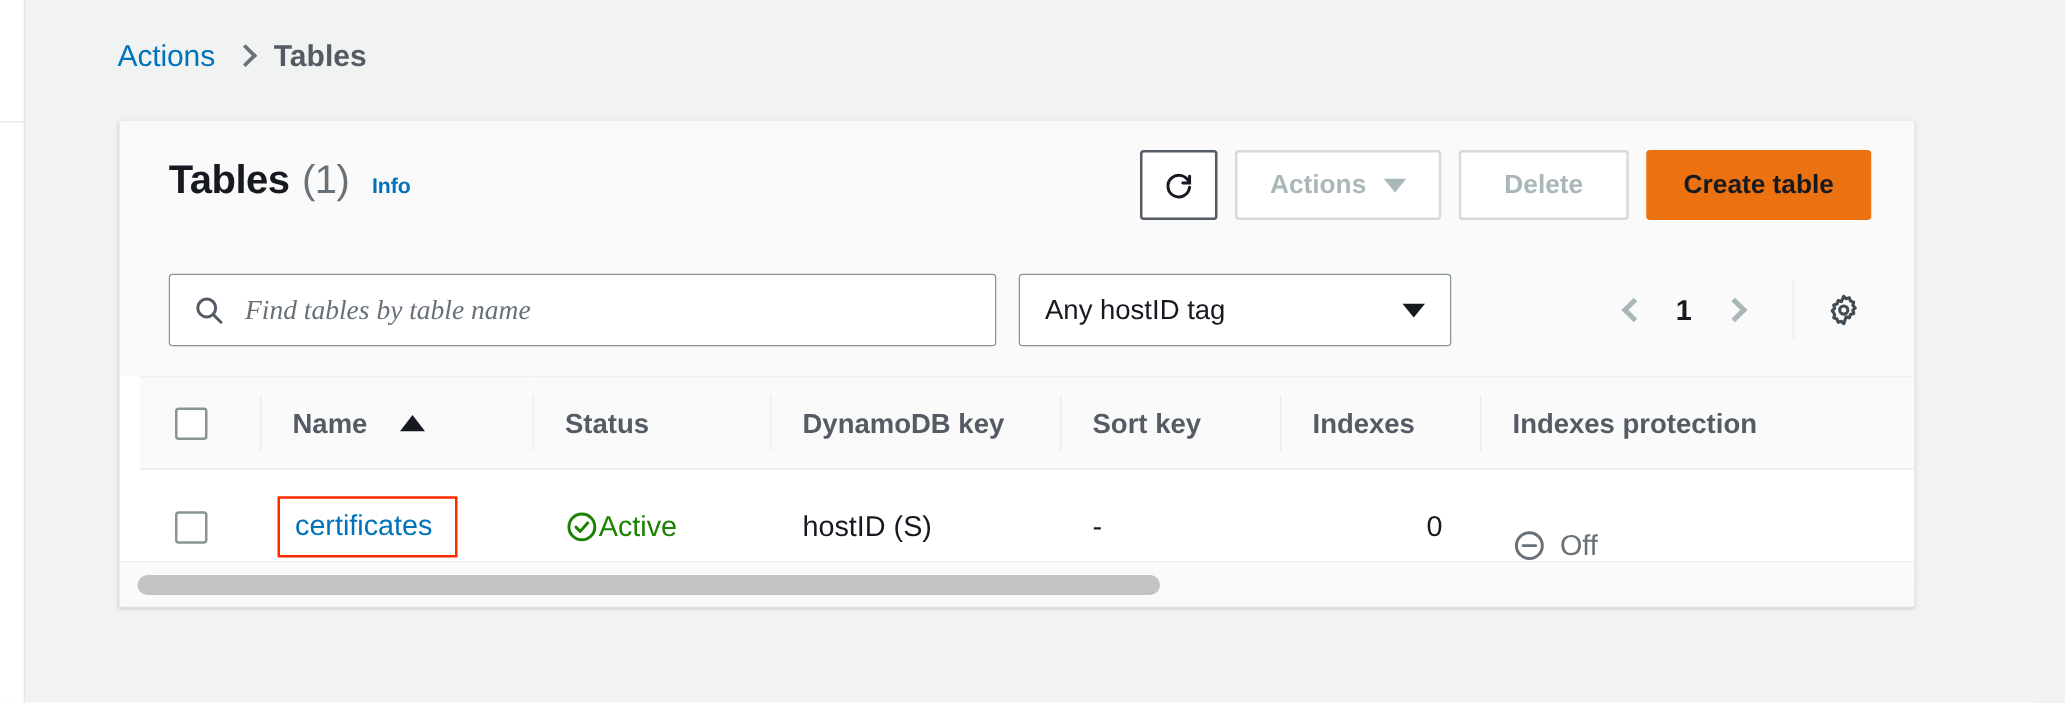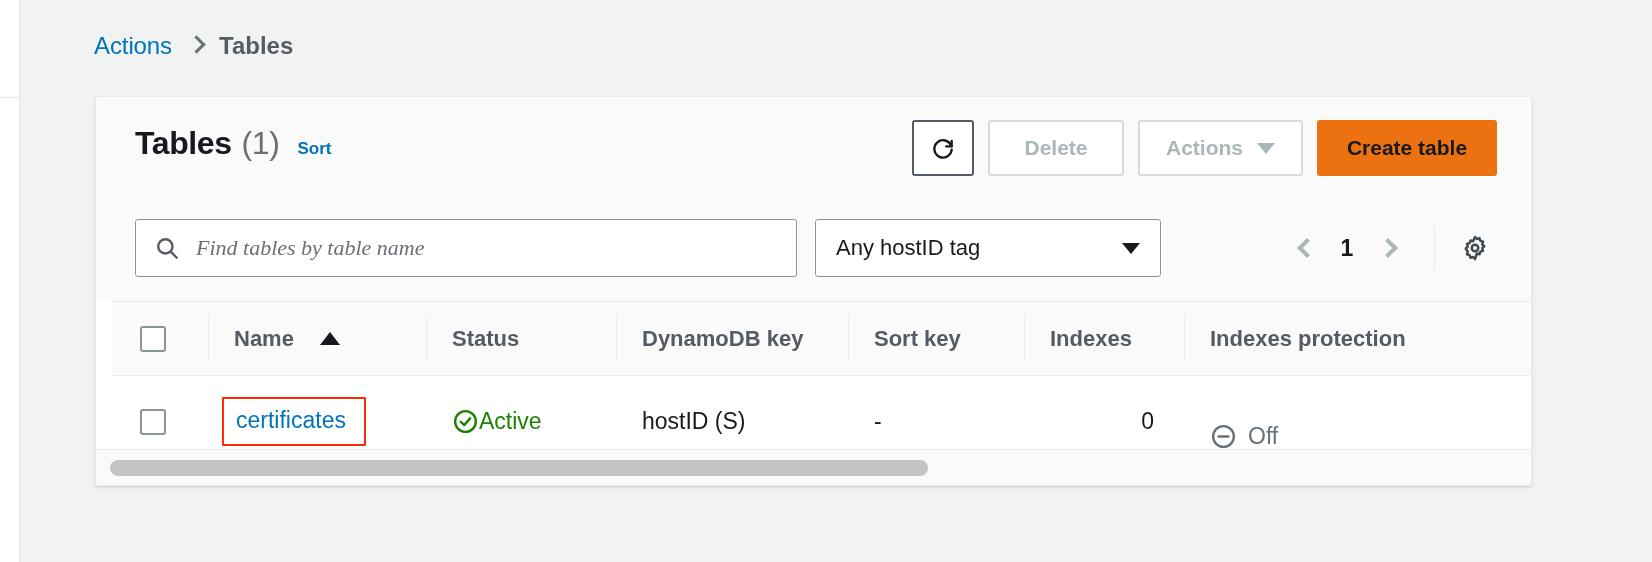--- a/index.html
+++ b/index.html
@@ -406,36 +406,36 @@
     <span class="breadcrumb-sep"></span>
     <span class="breadcrumb-current">Tables</span>
   </div>
 
   <div class="card">
 
     <div class="card-header">
       <div class="title-block">
         <span class="title-main">Tables</span>
         <span class="title-count">(1)</span>
-        <span class="title-info">Sort</span>
+        <span class="title-info">Info</span>
       </div>
 
       <div class="header-actions">
         <div class="btn btn-icon">
           <svg class="refresh-glyph" viewBox="0 0 24 24" fill="none" stroke="#16191f" stroke-width="2.2" stroke-linecap="round">
             <path d="M20 5.5v5h-5"></path>
             <path d="M19.6 10.2A8 8 0 1 0 20 13.6"></path>
           </svg>
         </div>
-        <div class="btn btn-disabled btn-delete">
-          <span>Delete</span>
-        </div>
         <div class="btn btn-disabled btn-actions">
           <span>Actions</span>
           <span class="caret-down"></span>
+        </div>
+        <div class="btn btn-disabled btn-delete">
+          <span>Delete</span>
         </div>
         <div class="btn btn-primary">
           <span>Create table</span>
         </div>
       </div>
     </div>
 
     <div class="filter-row">
       <div class="search-box">
         <svg width="26" height="26" viewBox="0 0 24 24" fill="none" stroke="#545b64" stroke-width="2.2" stroke-linecap="round">

